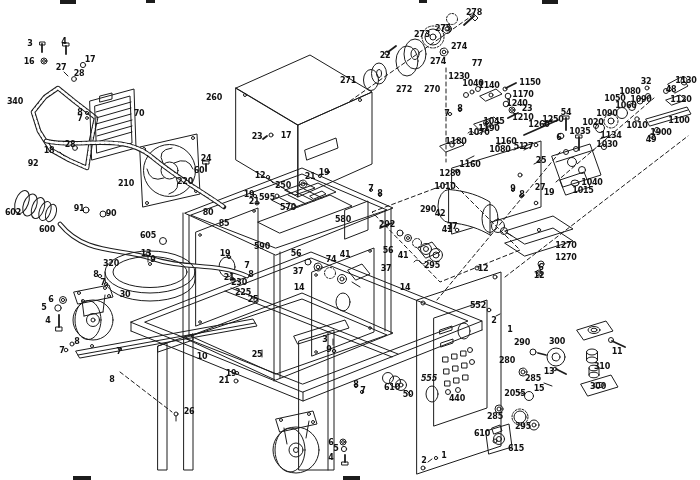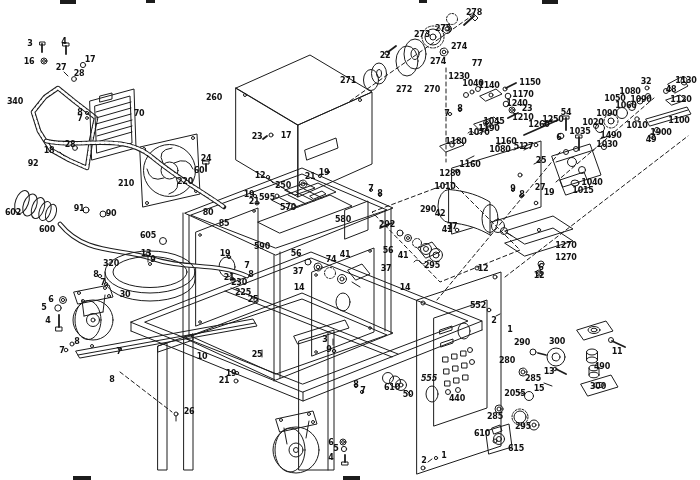--- a/index.html
+++ b/index.html
@@ -536,21 +536,21 @@
       <span class="callout" style="left: 615px; top: 98px;">1050</span>
       <span class="callout" style="left: 641px; top: 99px;">1090</span>
       <span class="callout" style="left: 626px; top: 105px;">1060</span>
       <span class="callout" style="left: 607px; top: 113px;">1090</span>
       <span class="callout" style="left: 637px; top: 125px;">1010</span>
       <span class="callout" style="left: 679px; top: 120px;">1100</span>
       <span class="callout" style="left: 661px; top: 132px;">1900</span>
       <span class="callout" style="left: 651px; top: 139px;">49</span>
       <span class="callout" style="left: 593px; top: 122px;">1020</span>
       <span class="callout" style="left: 580px; top: 131px;">1035</span>
-      <span class="callout" style="left: 611px; top: 135px;">1490</span>
+      <span class="callout" style="left: 611px; top: 135px;">1134</span>
       <span class="callout" style="left: 607px; top: 144px;">1030</span>
       <span class="callout" style="left: 540px; top: 187px;">27</span>
       <span class="callout" style="left: 549px; top: 192px;">19</span>
       <span class="callout" style="left: 592px; top: 182px;">1040</span>
       <span class="callout" style="left: 583px; top: 190px;">1015</span>
       <span class="callout" style="left: 566px; top: 245px;">1270</span>
       <span class="callout" style="left: 566px; top: 257px;">1270</span>
       <span class="callout" style="left: 541px; top: 267px;">6</span>
       <span class="callout" style="left: 539px; top: 275px;">12</span>
       <span class="callout" style="left: 260px; top: 175px;">12</span>
@@ -632,16 +632,16 @@
       <span class="callout" style="left: 539px; top: 388px;">15</span>
       <span class="callout" style="left: 515px; top: 393px; text-align: right;">2055</span>
       <span class="callout" style="left: 495px; top: 416px;">285</span>
       <span class="callout" style="left: 523px; top: 426px;">295</span>
       <span class="callout" style="left: 482px; top: 433px;">610</span>
       <span class="callout" style="left: 516px; top: 448px;">615</span>
       <span class="callout" style="left: 444px; top: 455px;">1</span>
       <span class="callout" style="left: 424px; top: 460px;">2</span>
       <span class="callout" style="left: 557px; top: 341px;">300</span>
       <span class="callout" style="left: 617px; top: 351px;">11</span>
-      <span class="callout" style="left: 602px; top: 366px;">490</span>
+      <span class="callout" style="left: 602px; top: 366px;">310</span>
       <span class="callout" style="left: 598px; top: 386px;">300</span>
     </div>
 </div>
 
 </body></html>

